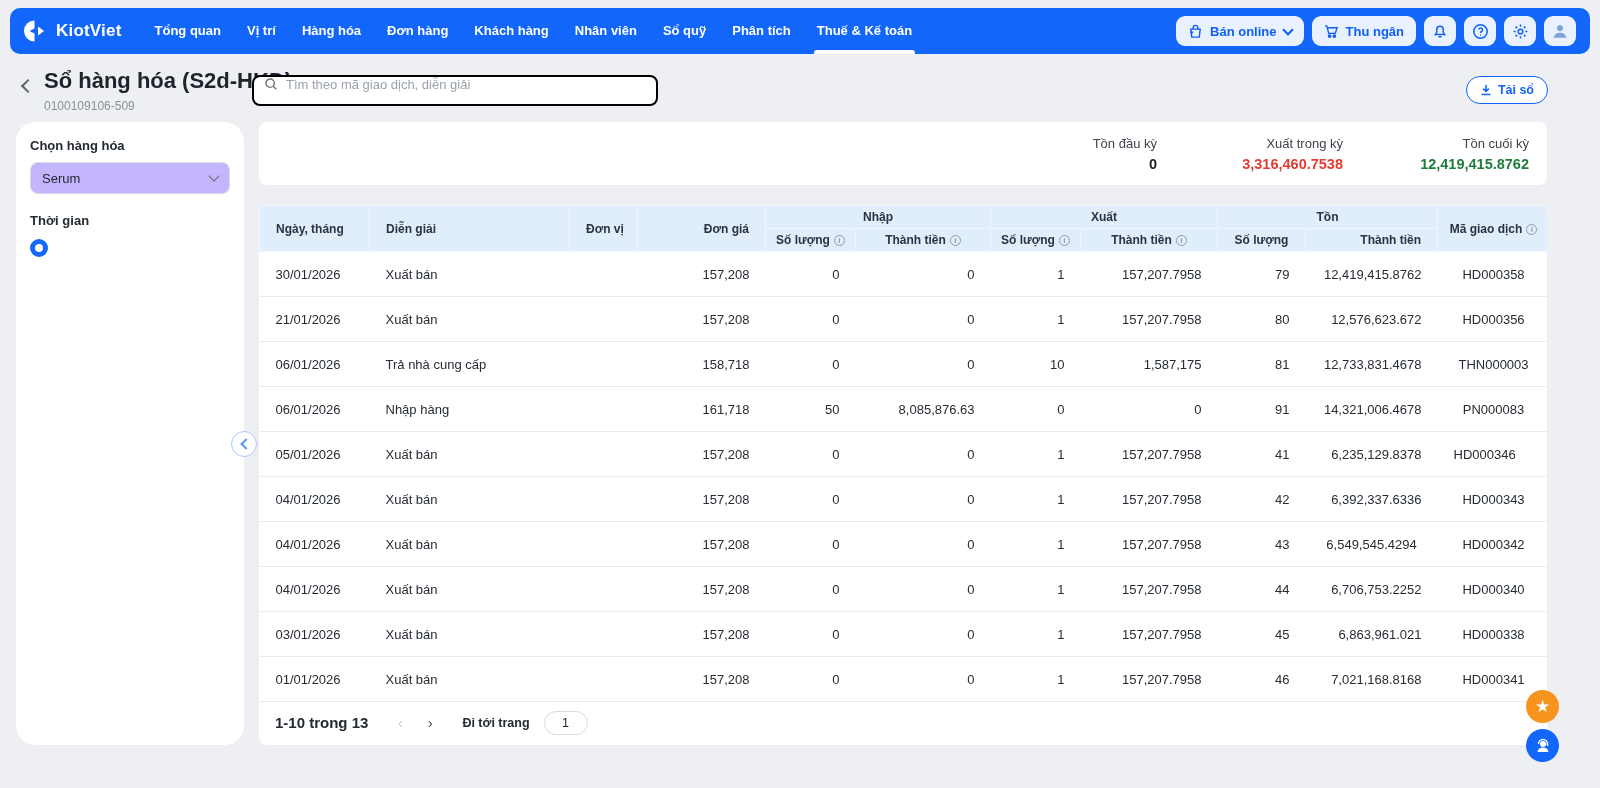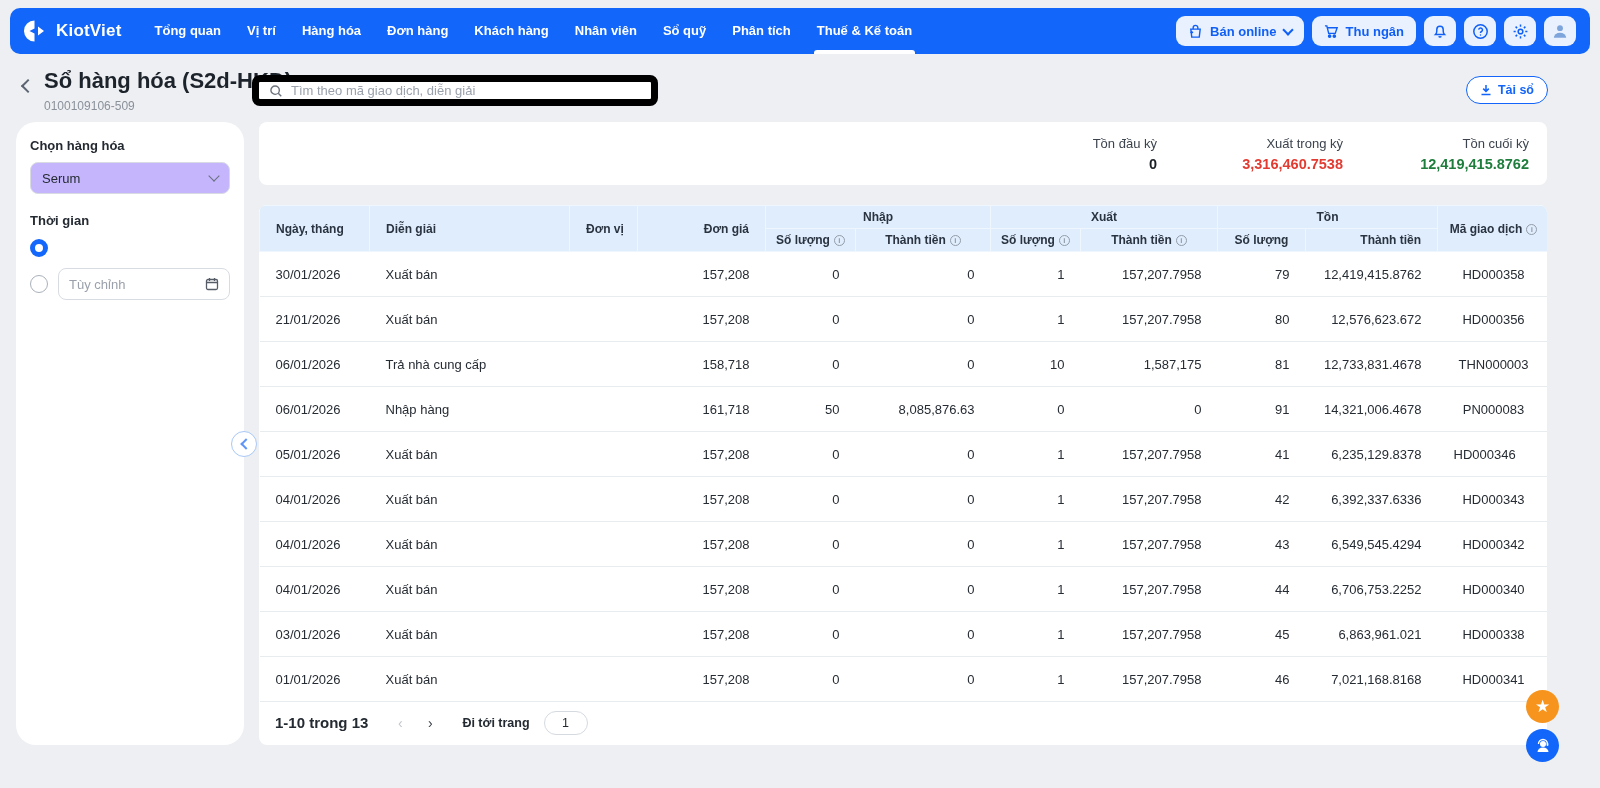--- a/index.html
+++ b/index.html
@@ -28,21 +28,21 @@
   
   .page-head { position:absolute; left:16px; top:68px; display:flex; align-items:flex-start; }
   .back-btn { width:24px; height:24px; margin-top:6px; background:none; border:none; cursor:pointer;
     display:flex; align-items:center; justify-content:center; }
   .back-chev { width:10px; height:10px; border-left:2px solid #5b6470; border-bottom:2px solid #5b6470;
     transform:rotate(45deg); }
   .title-block { margin-left:4px; }
   .page-title { font-size:22px; font-weight:bold; color:#1d232b; }
   .page-sub { font-size:12px; color:#8a919b; margin-top:5px; }
   .searchbox { position:absolute; left:252px; top:75px; width:406px; height:31px; background:#fff;
-    border:7px solid #000000; border-radius:8px; display:flex; align-items:center; padding:0 10px; gap:8px; }
+    border:2px solid #000000; border-radius:8px; display:flex; align-items:flex-start; padding:0 10px; gap:8px; }
   .searchbox input { border:none; outline:none; flex:1; font-size:13px; color:#262c33;
     font-family:inherit; background:transparent; }
   .searchbox input::placeholder { color:#9aa1ab; }
   .download-btn { position:absolute; right:52px; top:76px; height:28px; padding:0 13px;
     background:#fff; border:1px solid #1264fa; border-radius:14px; color:#1264fa;
     font-size:12.5px; font-weight:bold; display:flex; align-items:center; gap:6px; cursor:pointer; font-family:inherit; }
 
   
   .sidebar { position:absolute; left:16px; top:122px; width:228px; height:623px; background:#fff;
     border-radius:20px; padding:16px 14px; }
@@ -218,32 +218,20 @@
 <div class="sidebar">
   <div class="side-label">Chọn hàng hóa</div>
   <div class="selectbox">
     <span class="grow">Serum</span>
     <span class="sel-chev"></span>
   </div>
 
   <div class="side-label" style="margin-top:19px;">Thời gian</div>
   <div class="time-row">
     <span class="radio on"></span>
-  </div>
-  <div class="time-row">
-    <span class="radio off"></span>
-    <div class="inputbox">
-      <span class="grow">Tùy chỉnh</span>
-      <span>
-        <svg width="14" height="14" viewBox="0 0 14 14" fill="none" stroke="#565d67" stroke-width="1.3">
-          <rect x="1.5" y="2.5" width="11" height="10" rx="1.5"></rect>
-          <path d="M1.5 5.5h11M4.5 1v3M9.5 1v3"></path>
-        </svg>
-      </span>
-    </div>
   </div>
 </div>
 
 <button class="collapse-btn">
   <span class="collapse-chev"></span>
 </button>
 
 <div class="summary">
   <div class="metric">
     <div class="m-label">Tồn đầu kỳ</div>
@@ -390,21 +378,21 @@
         <tr>
           <td style="text-align: left;">04/01/2026</td>
           <td style="text-align: left;">Xuất bán</td>
           <td style="text-align: left;"></td>
           <td style="text-align: right;">157,208</td>
           <td style="text-align: right;">0</td>
           <td style="text-align: right;">0</td>
           <td style="text-align: right;">1</td>
           <td style="text-align: right;">157,207.7958</td>
           <td style="text-align: right;">43</td>
-          <td style="text-align: right;">6,549,545.4294</td>
+          <td style="text-align: center;">6,549,545.4294</td>
           <td style="text-align: center;">HD000342</td>
         </tr>
         <tr>
           <td style="text-align: left;">04/01/2026</td>
           <td style="text-align: left;">Xuất bán</td>
           <td style="text-align: left;"></td>
           <td style="text-align: right;">157,208</td>
           <td style="text-align: right;">0</td>
           <td style="text-align: right;">0</td>
           <td style="text-align: right;">1</td>

